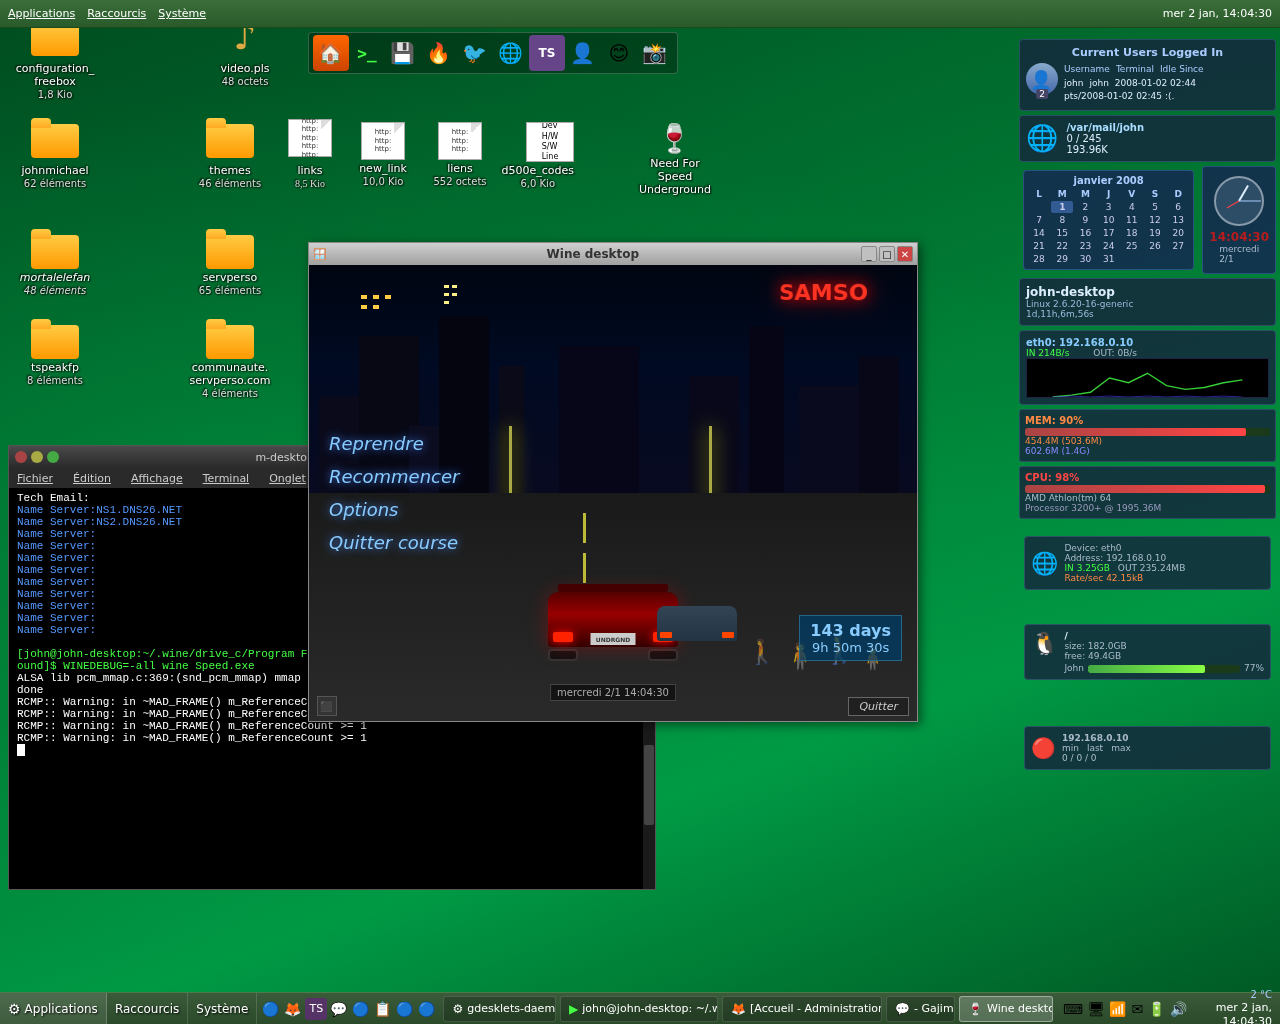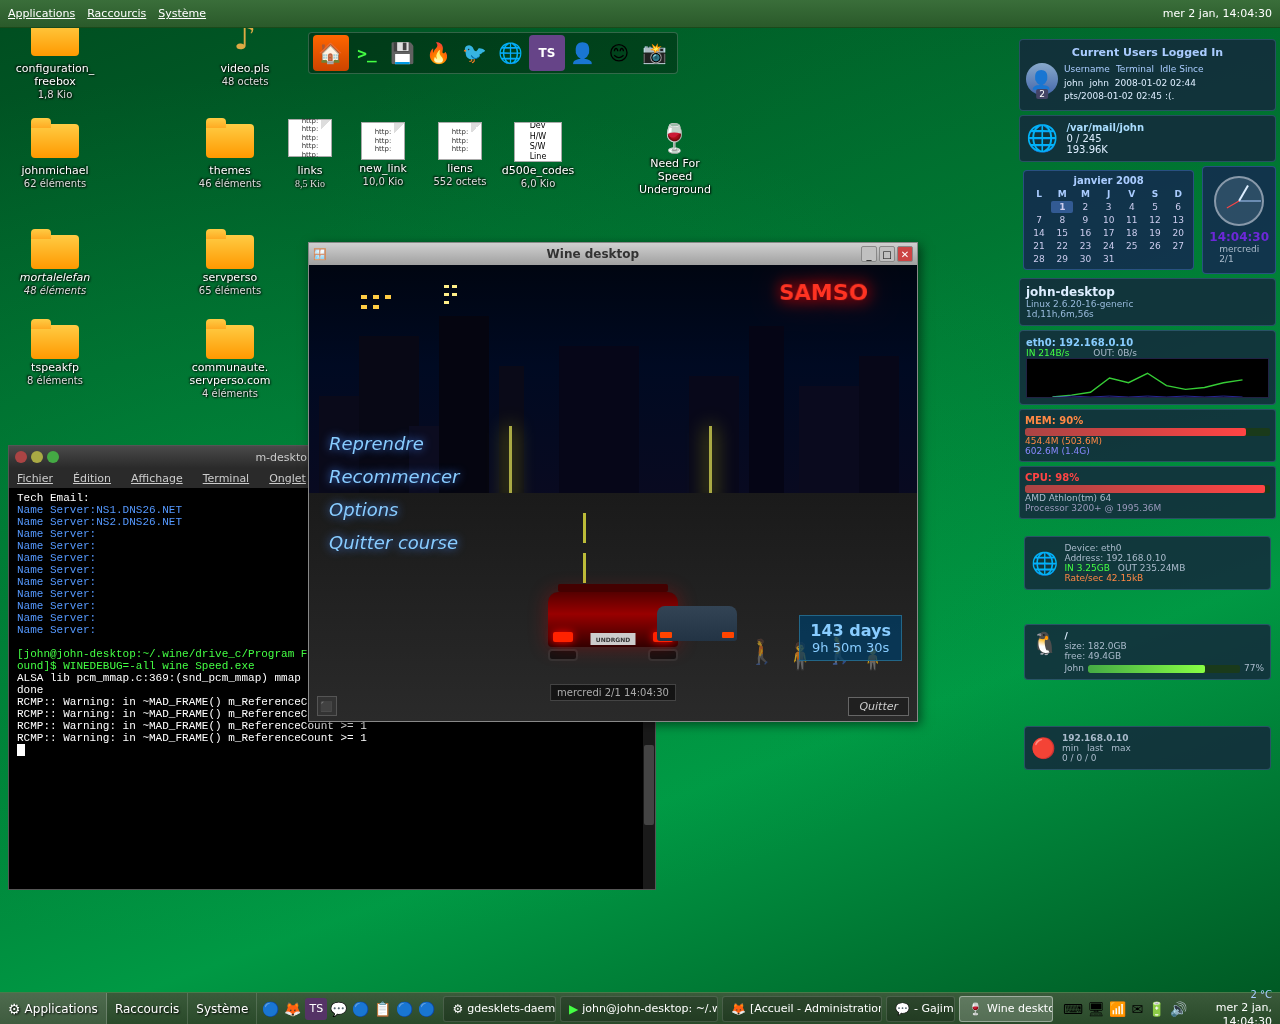--- a/index.html
+++ b/index.html
@@ -595,21 +595,21 @@
   <div class="icon-label">new_link<br><span style="color:#ddd; font-size:10px;">10,0 Kio</span></div>
 </div>
 
 <div class="desktop-icon" style="position:absolute; left:420px; top:118px; width:80px; display:flex; flex-direction:column; align-items:center; cursor:pointer; z-index:10;">
   <div class="file-icon-doc" style="font-size:7px; line-height:1.2; padding:2px; width:44px; height:38px; position:relative; background:white; border:1px solid #aaa; display:flex; align-items:center; justify-content:center;">
     http:<br>http:<br>http:
   </div>
   <div class="icon-label">liens<br><span style="color:#ddd; font-size:10px;">552 octets</span></div>
 </div>
 
-<div class="desktop-icon" style="position:absolute; left:498px; top:118px; width:80px; display:flex; flex-direction:column; align-items:center; cursor:pointer; z-index:10;">
+<div class="desktop-icon" style="position:absolute; left:498px; top:118px; width:80px; display:flex; flex-direction:column; align-items:flex-end; cursor:pointer; z-index:10;">
   <div style="font-size:8px; line-height:1.3; padding:2px; width:48px; height:40px; position:relative; background:white; border:1px solid #aaa; display:flex; align-items:center; justify-content:center; overflow:hidden;">
     Dev<br>H/W<br>S/W<br>Line
   </div>
   <div class="icon-label">d500e_codes<br><span style="color:#ddd; font-size:10px;">6,0 Kio</span></div>
 </div>
 
 <div class="desktop-icon" style="position:absolute; left:635px; top:118px; width:80px; display:flex; flex-direction:column; align-items:center; cursor:pointer; z-index:10;">
   <div style="font-size:28px; color:#cc2222;">🍷</div>
   <div class="icon-label">Need For Speed<br>Underground</div>
 </div>
@@ -854,21 +854,21 @@
         <div class="cal-cell">31</div>
       </div>
     </div>
     <div style="display:flex; flex-direction:column; align-items:center; justify-content:center; background:rgba(20,40,80,0.85); border:1px solid rgba(100,150,255,0.3); border-radius:4px; padding:4px 6px; min-width:70px;">
 
       <div style="width:50px; height:50px; border-radius:50%; border:2px solid #8899aa; background:rgba(200,220,255,0.15); position:relative; margin-bottom:4px;">
         <div style="position:absolute; top:50%; left:50%; width:2px; height:18px; background:#ddeeff; transform:translateX(-50%) translateY(-100%) rotate(30deg); transform-origin:bottom center; margin-top:0;"></div>
         <div style="position:absolute; top:50%; left:50%; width:1px; height:22px; background:#aaccff; transform:translateX(-50%) translateY(-100%) rotate(90deg); transform-origin:bottom center;"></div>
         <div style="position:absolute; top:50%; left:50%; width:1px; height:14px; background:#ff4444; transform:translateX(-50%) translateY(-100%) rotate(-120deg); transform-origin:bottom center;"></div>
       </div>
-      <div style="font-size:12px; color:#6d28d9; font-weight:bold;">14:04:30</div>
+      <div style="font-size:12px; color:#b91c1c; font-weight:bold;">14:04:30</div>
       <div style="font-size:9px; color:#aabbcc;">mercredi<br>2/1</div>
     </div>
   </div>
 
   <div class="sysinfo-box">
     <div style="font-size:12px; font-weight:bold; color:#ddeeff;">john-desktop</div>
     <div style="font-size:9px; color:#99bbdd;">Linux 2.6.20-16-generic</div>
     <div style="font-size:9px; color:#99bbdd;">1d,11h,6m,56s</div>
   </div>
 

